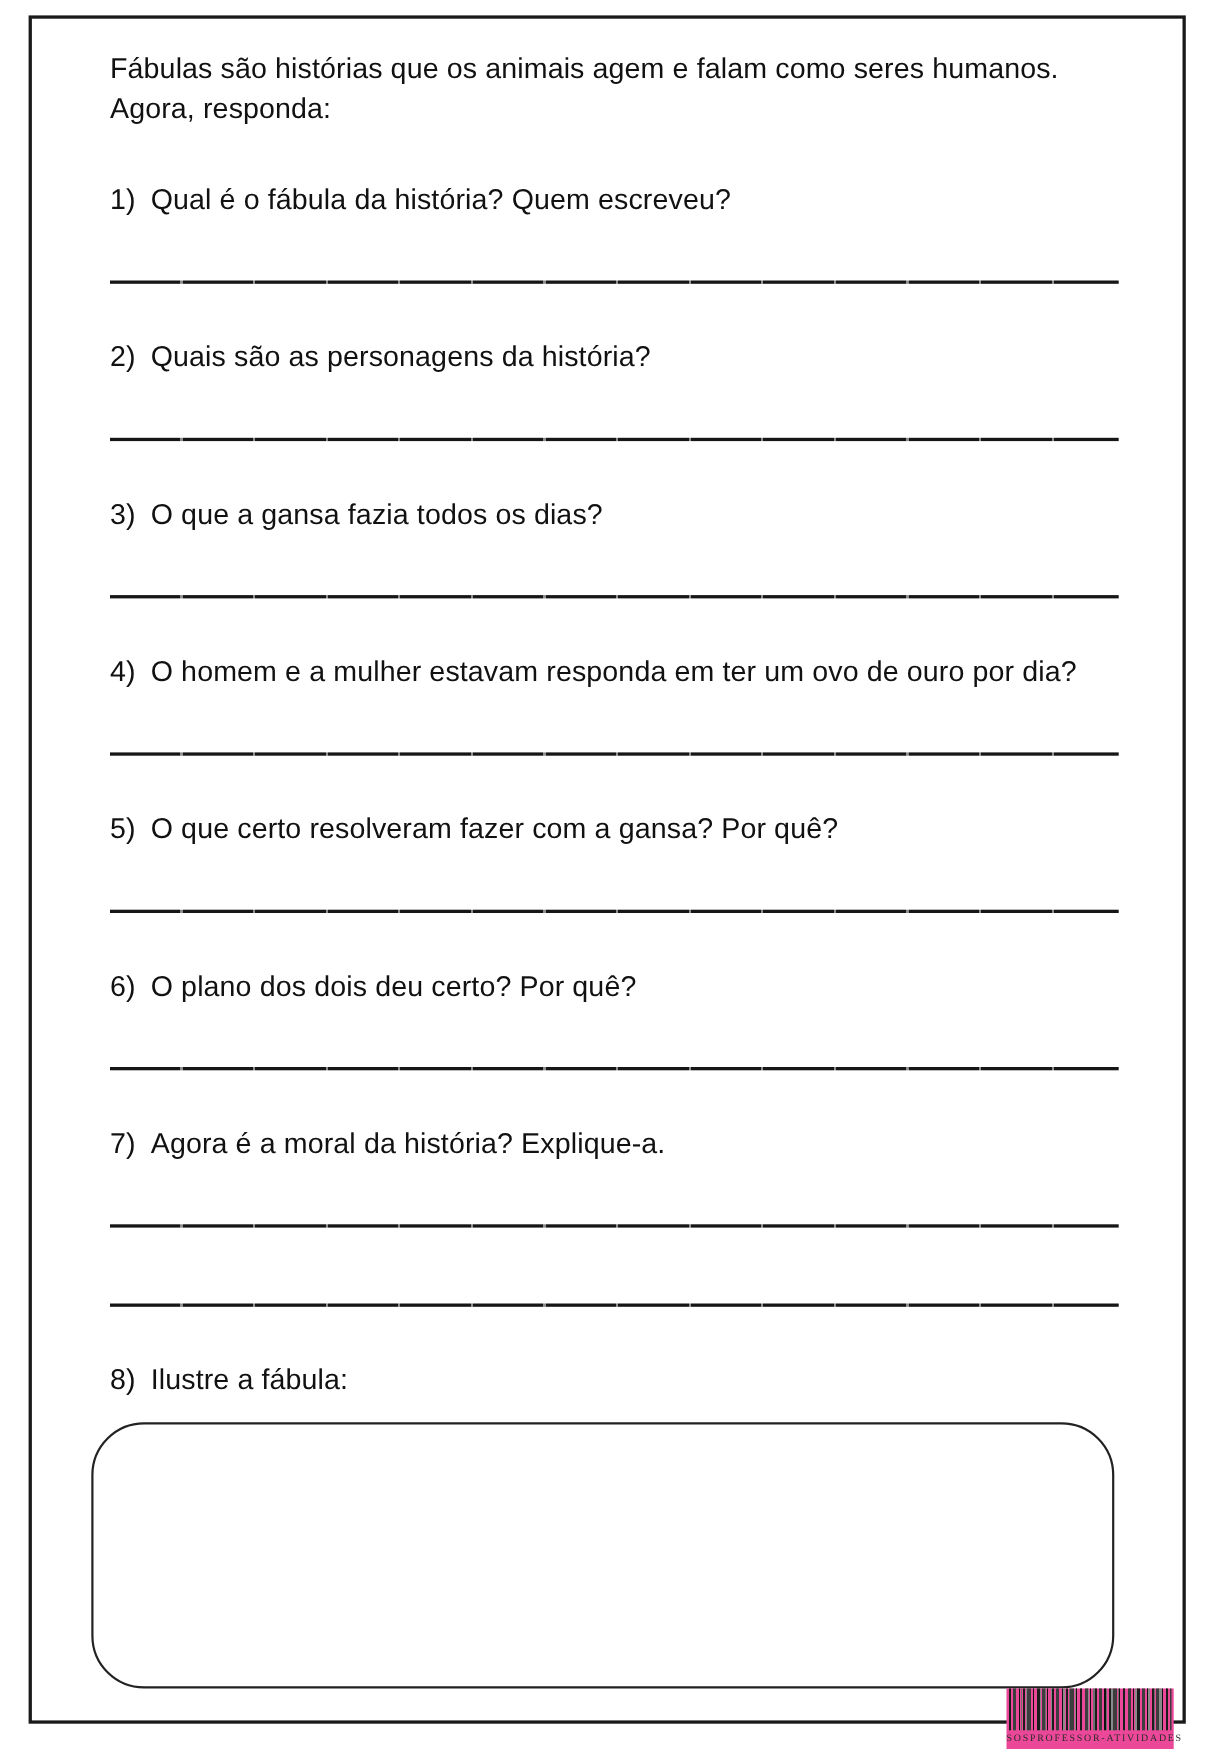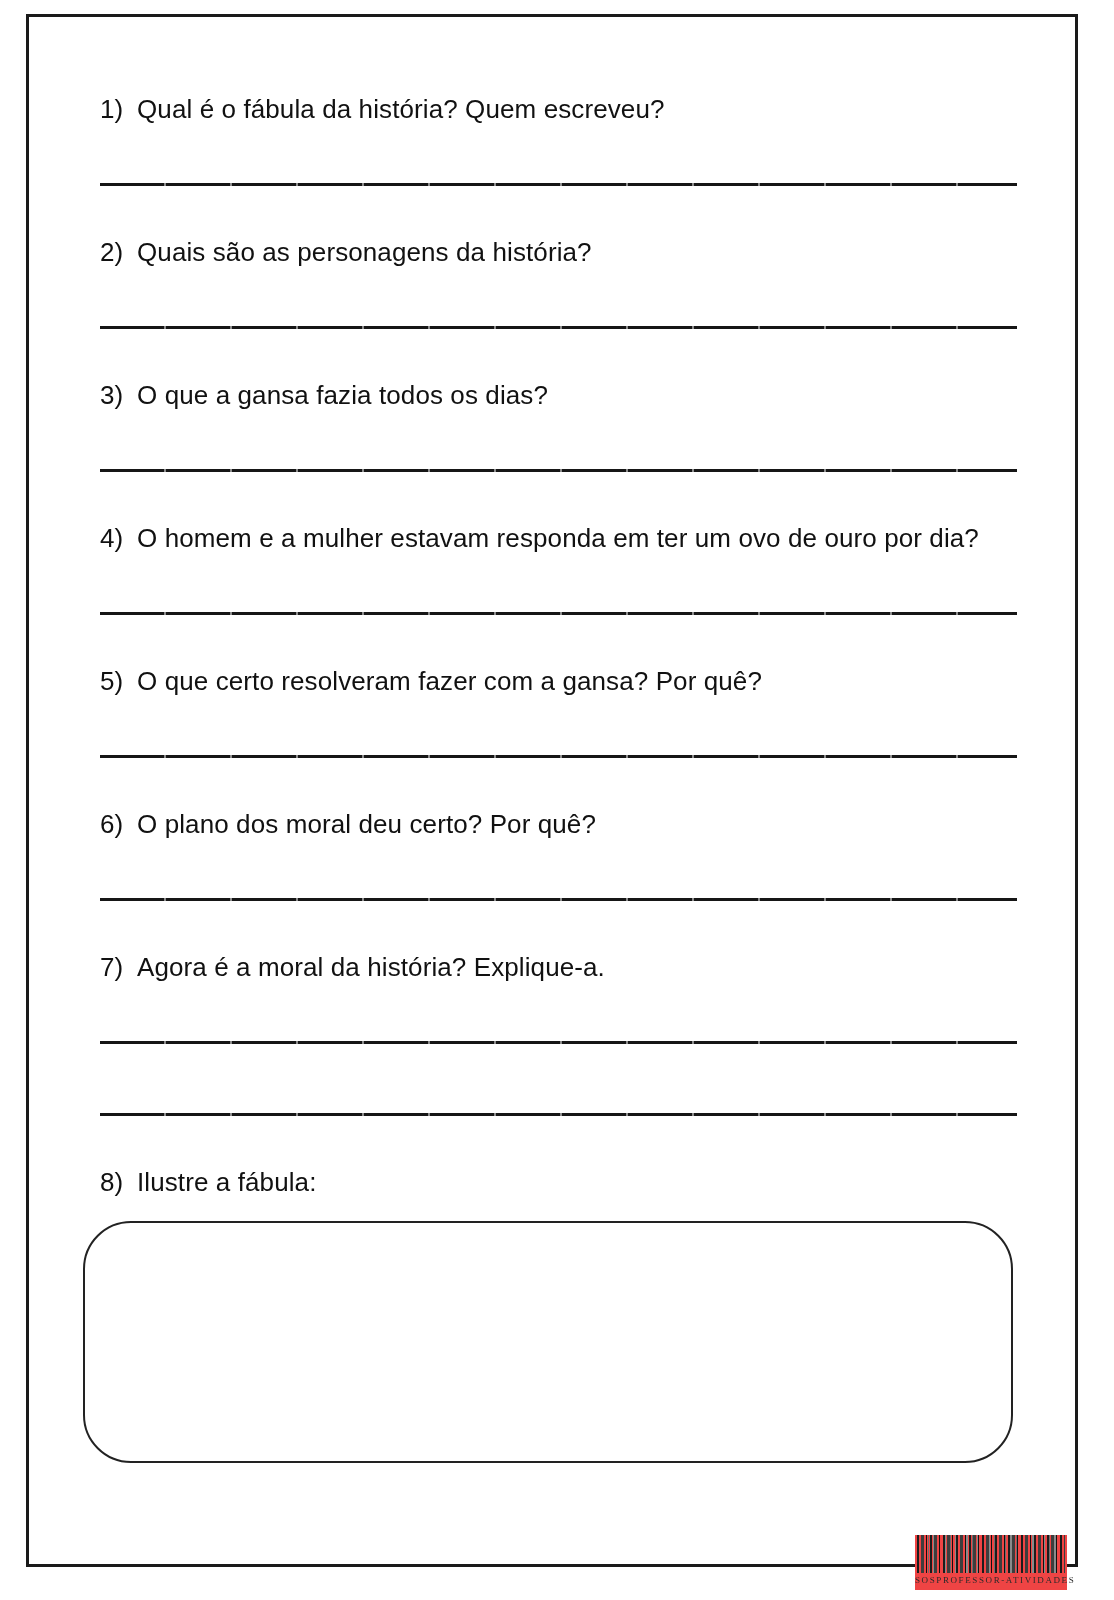--- a/index.html
+++ b/index.html
@@ -72,21 +72,21 @@
     border-radius: 48px;
     box-sizing: border-box;
     background: #ffffff;
   }
   .barcode {
     position: absolute;
     left: 915px;
     top: 1535px;
     width: 152px;
     height: 55px;
-    background: #ef4444;
+    background: #ec4899;
     z-index: 5;
     text-align: right;
   }
   .barcode-bars {
     width: 148px;
     height: 38px;
     margin: 0 auto;
     background-image:
       repeating-linear-gradient(90deg,
         #1c1c1c 0 2px, rgba(0,0,0,0) 2px 4px,
@@ -104,20 +104,22 @@
     color: #2b2b2b;
     white-space: nowrap;
   }
 </style>
 </head>
 <body>
 
 <div class="page-border"></div>
 
 <div class="content">
+  <div class="intro">Fábulas são histórias que os animais agem e falam como seres humanos.
+Agora, responda:</div>
   <div class="questions">
   <div class="qa">
     <div class="question-row">
       <span class="qnum">1)</span>
       <span class="qtext">Qual é o fábula da história? Quem escreveu?</span>
     </div>
   <div class="answer-line"></div>
       </div>
 
   <div class="qa">
@@ -148,21 +150,21 @@
     <div class="question-row">
       <span class="qnum">5)</span>
       <span class="qtext">O que certo resolveram fazer com a gansa? Por quê?</span>
     </div>
   <div class="answer-line"></div>
       </div>
 
   <div class="qa">
     <div class="question-row">
       <span class="qnum">6)</span>
-      <span class="qtext">O plano dos moral deu certo? Por quê?</span>
+      <span class="qtext">O plano dos dois deu certo? Por quê?</span>
     </div>
   <div class="answer-line"></div>
       </div>
 
   <div class="qa">
     <div class="question-row">
       <span class="qnum">7)</span>
       <span class="qtext">Agora é a moral da história? Explique-a.</span>
     </div>
   <div class="answer-line"></div>

